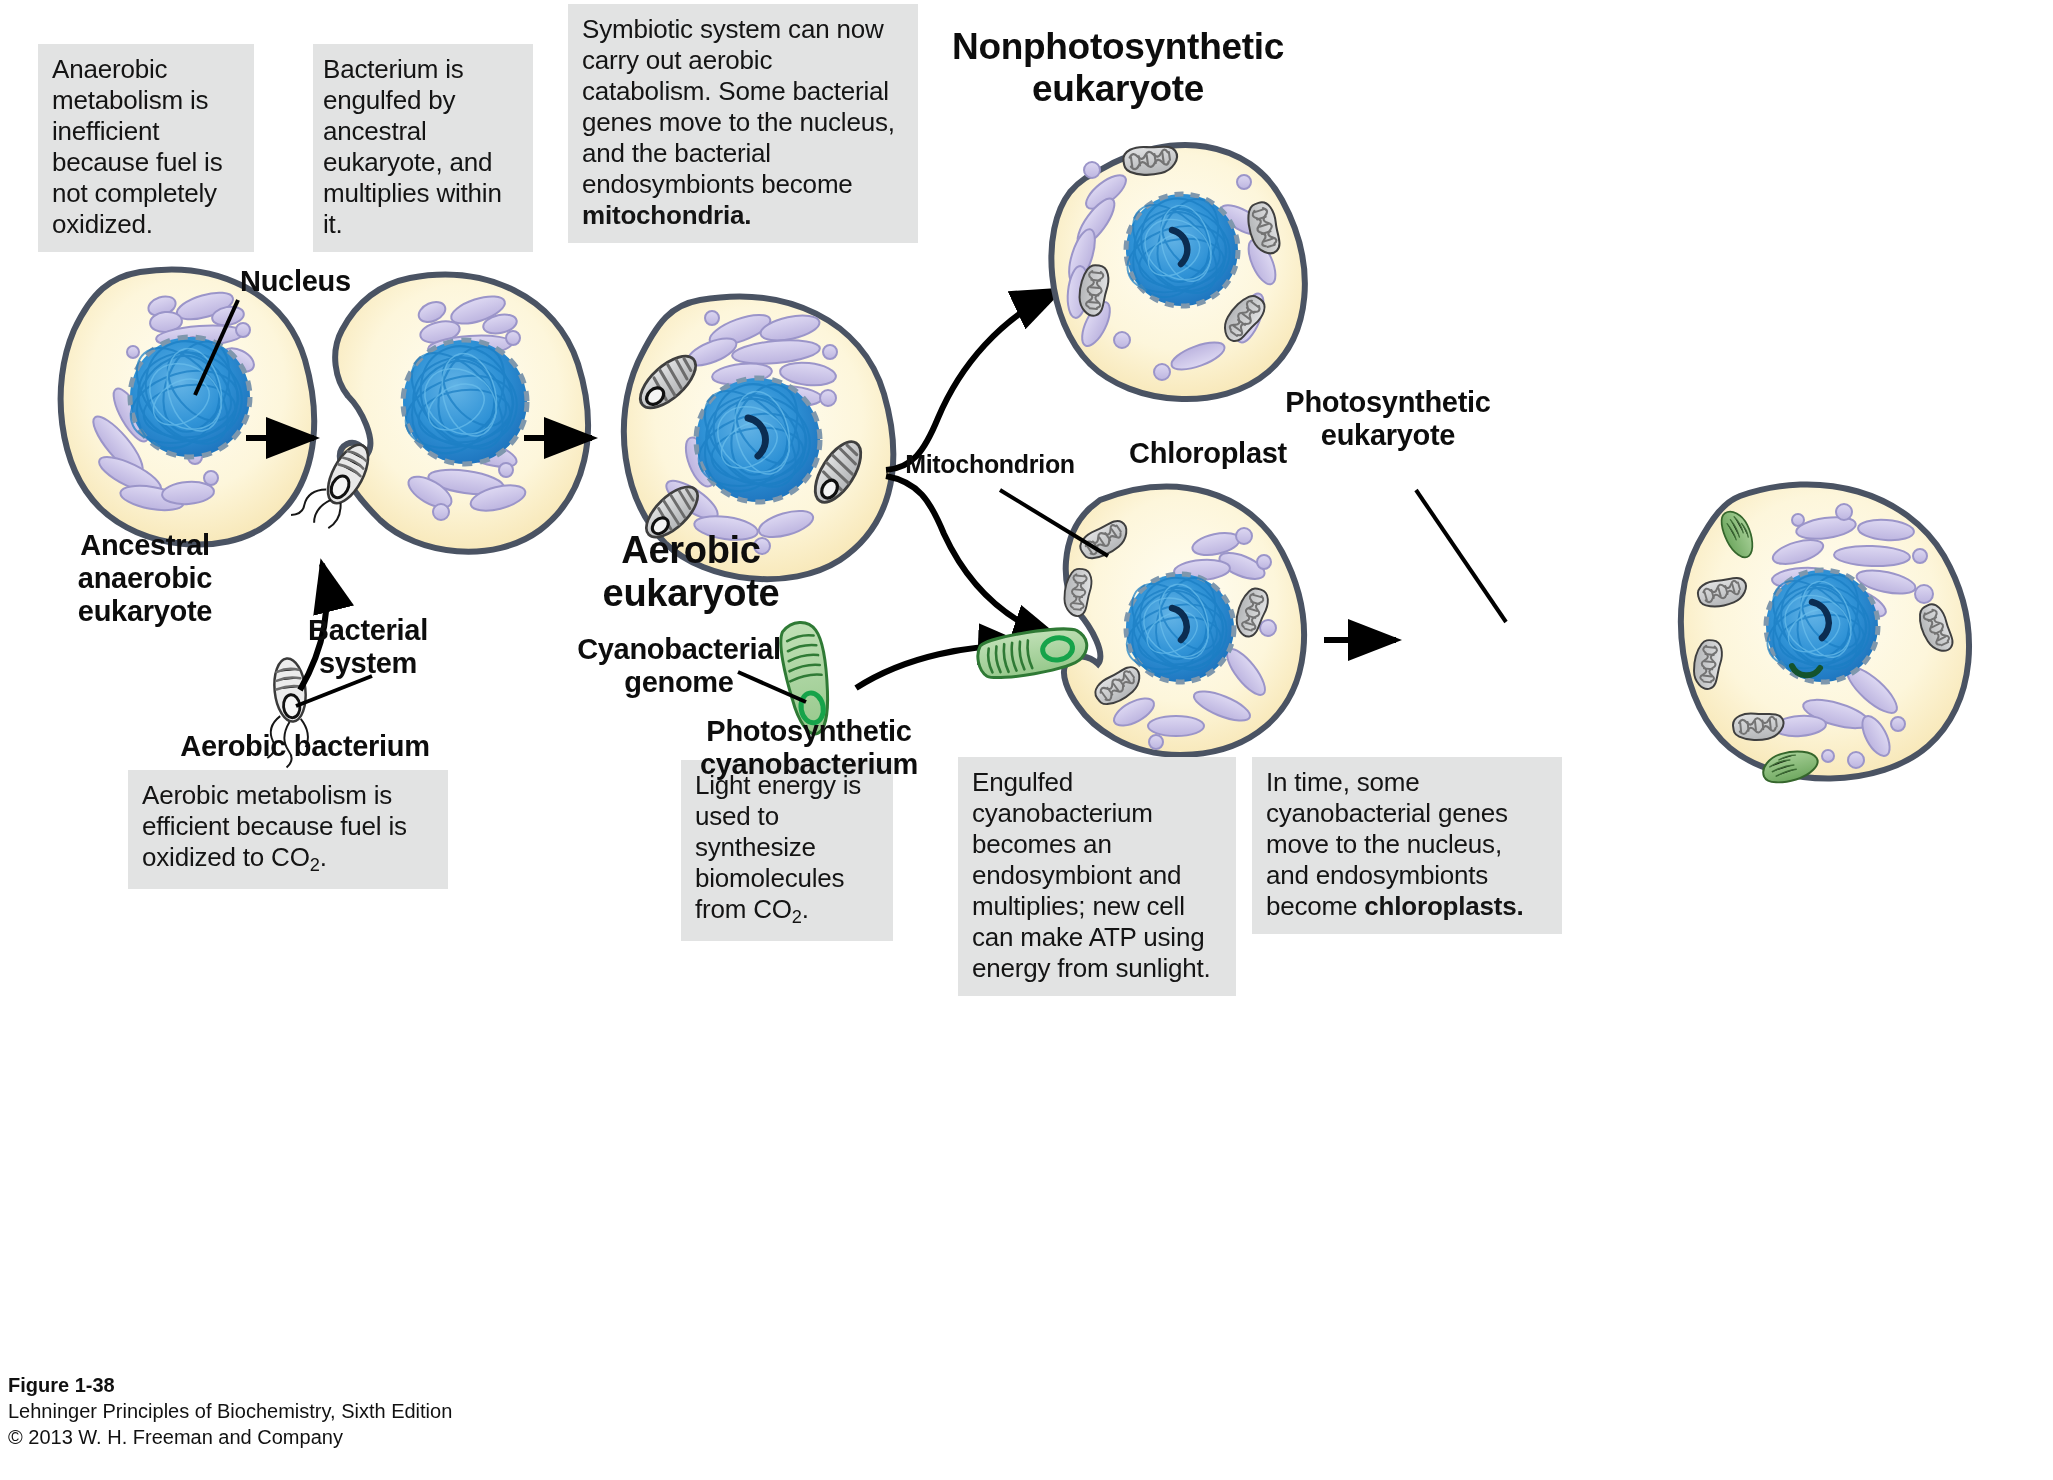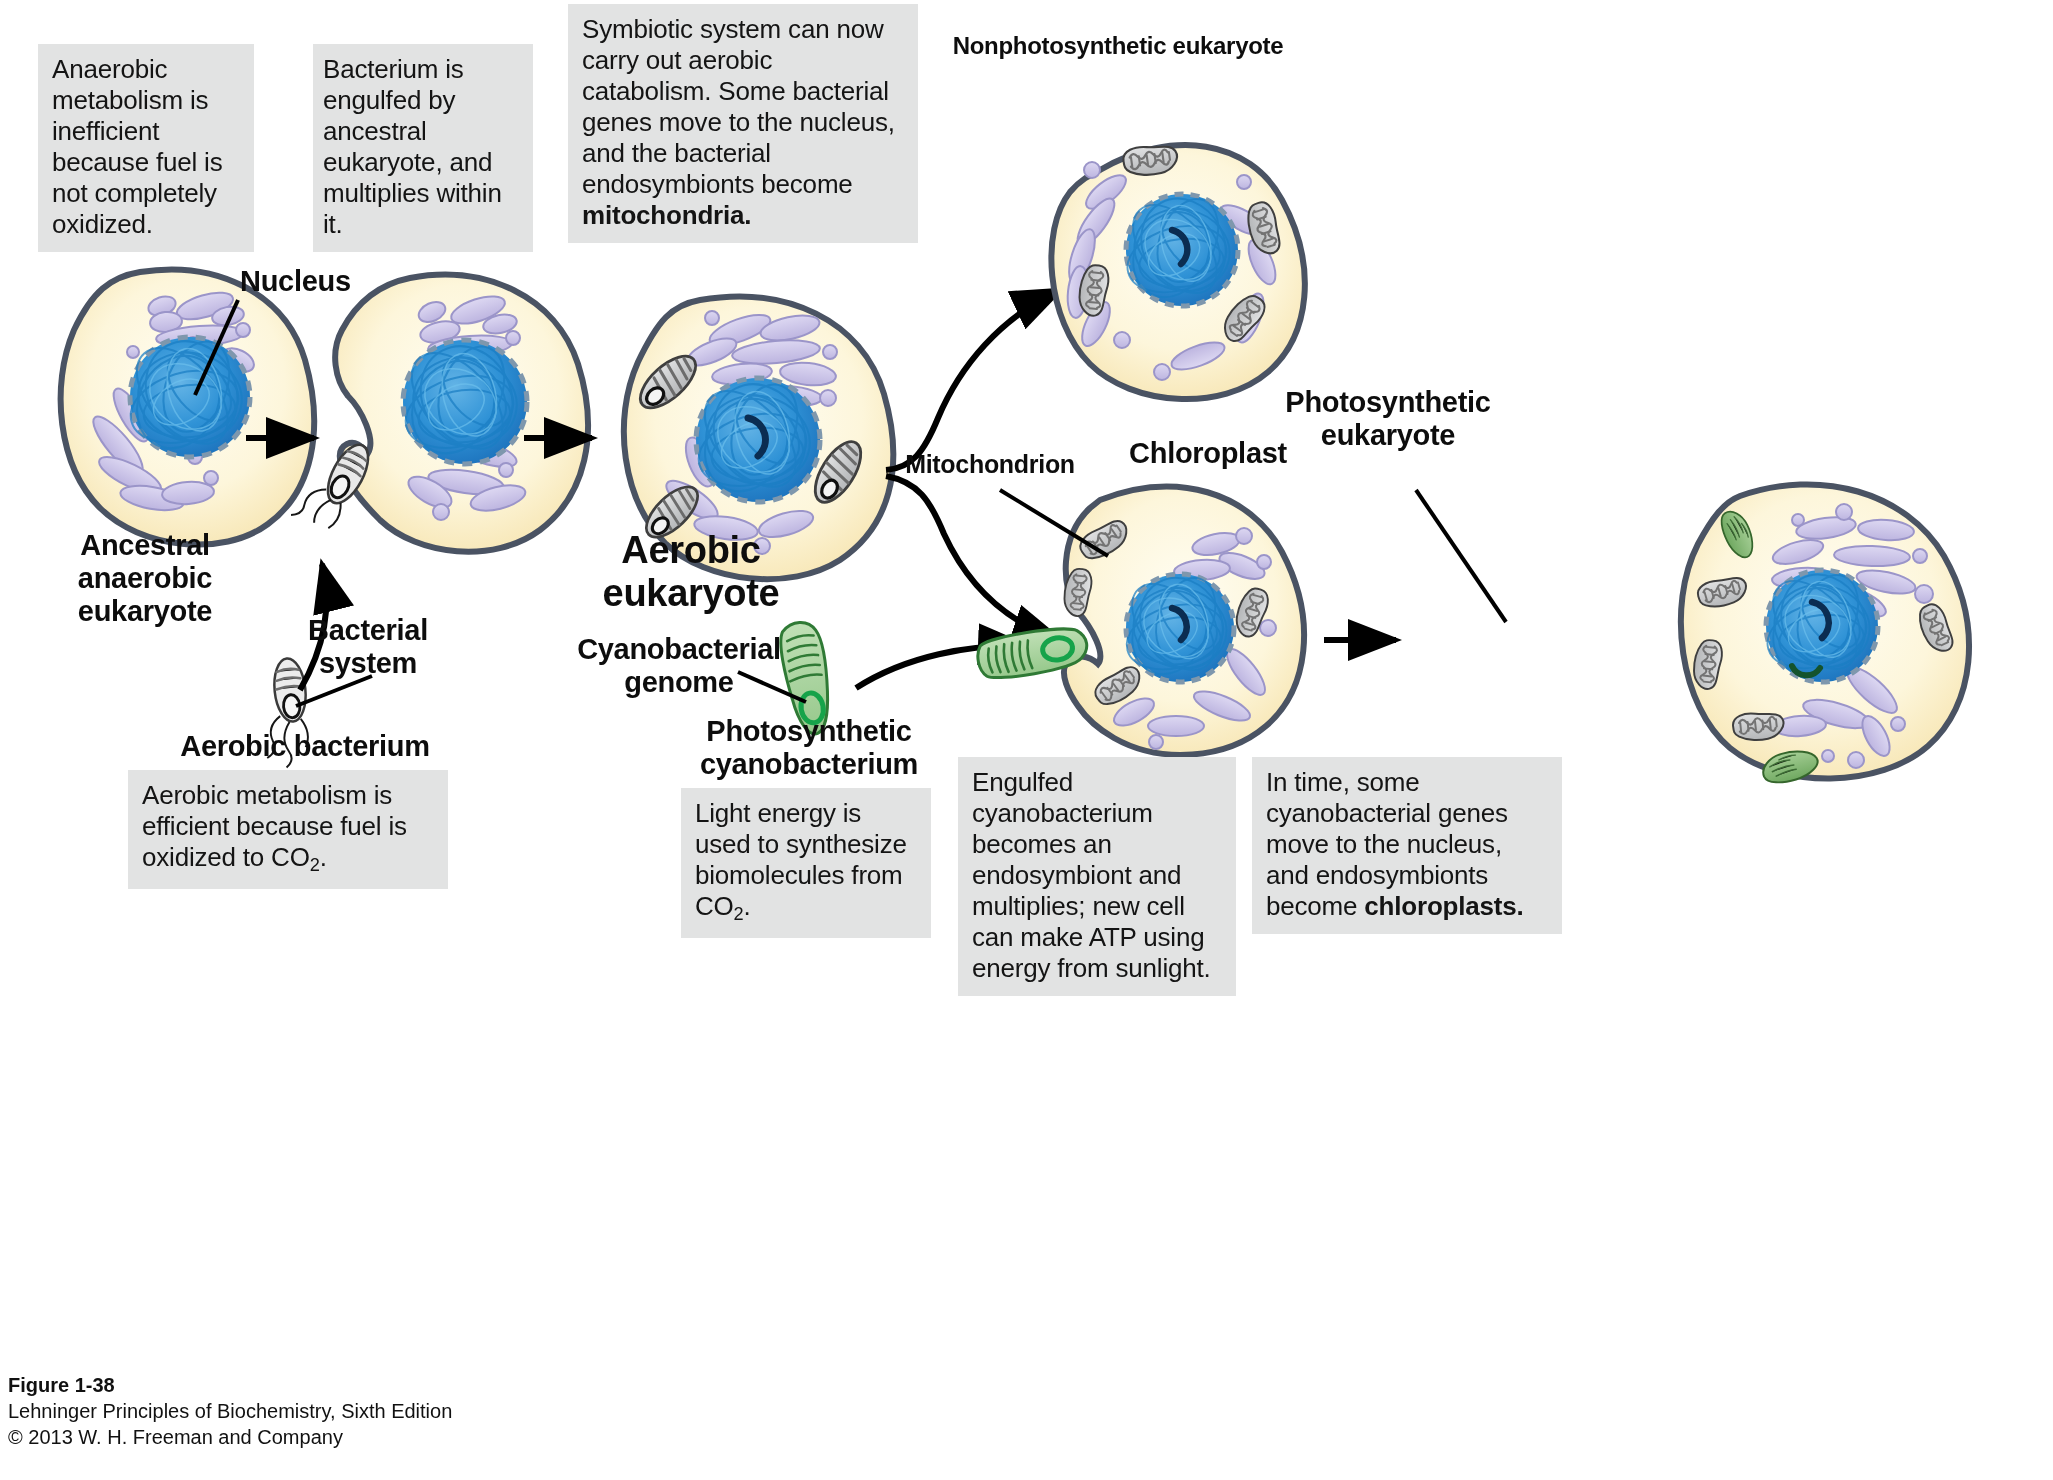--- a/index.html
+++ b/index.html
@@ -428,21 +428,21 @@
 </div>
 
 <div class="callout" style="left:568px;top:4px;width:350px;font-size:26px;">
   <span>Symbiotic system can now carry out aerobic catabolism. Some bacterial genes move to the nucleus, and the bacterial endosymbionts become </span><b>mitochondria.</b>
 </div>
 
 <div class="callout" style="left:128px;top:770px;width:320px;font-size:26px;">
   <span>Aerobic metabolism is efficient because fuel is oxidized to CO</span><span class="sub">2</span><span>.</span>
 </div>
 
-<div class="callout" style="left:681px;top:788px;width:250px;font-size:26px;">
+<div class="callout" style="left:681px;top:760px;width:212px;font-size:26px;">
   <span>Light energy is used to synthesize biomolecules from CO</span><span class="sub">2</span><span>.</span>
 </div>
 
 <div class="callout" style="left:958px;top:757px;width:278px;font-size:26px;">
   <span>Engulfed cyanobacterium becomes an endosymbiont and multiplies; new cell can make ATP using energy from sunlight.</span>
 </div>
 
 <div class="callout" style="left:1252px;top:757px;width:310px;font-size:26px;">
   <span>In time, some cyanobacterial genes move to the nucleus, and endosymbionts become </span><b>chloroplasts.</b>
 </div>
@@ -450,21 +450,21 @@
 <div class="label" style="left:240px;top:265px;font-size:29px;">Nucleus</div>
 
 <div class="label ctr" style="left:10px;top:529px;width:270px;font-size:29px;">Ancestral anaerobic eukaryote</div>
 
 <div class="label ctr" style="left:303px;top:614px;width:130px;font-size:29px;">Bacterial system</div>
 
 <div class="label ctr" style="left:160px;top:730px;width:290px;font-size:29px;">Aerobic bacterium</div>
 
 <div class="label ctr" style="left:563px;top:529px;width:256px;font-size:38px;">Aerobic eukaryote</div>
 
-<div class="label ctr" style="left:930px;top:32px;width:376px;font-size:24px;">Nonphotosynthetic eukaryote</div>
+<div class="label ctr" style="left:930px;top:26px;width:376px;font-size:37px;">Nonphotosynthetic eukaryote</div>
 
 <div class="label ctr" style="left:890px;top:450px;width:200px;font-size:25px;">Mitochondrion</div>
 
 <div class="label ctr" style="left:1128px;top:437px;width:160px;font-size:29px;">Chloroplast</div>
 
 <div class="label ctr" style="left:1258px;top:386px;width:260px;font-size:29px;">Photosynthetic eukaryote</div>
 
 <div class="label ctr" style="left:569px;top:633px;width:220px;font-size:29px;">Cyanobacterial genome</div>
 
 <div class="label ctr" style="left:694px;top:715px;width:230px;font-size:29px;">Photosynthetic cyanobacterium</div>

